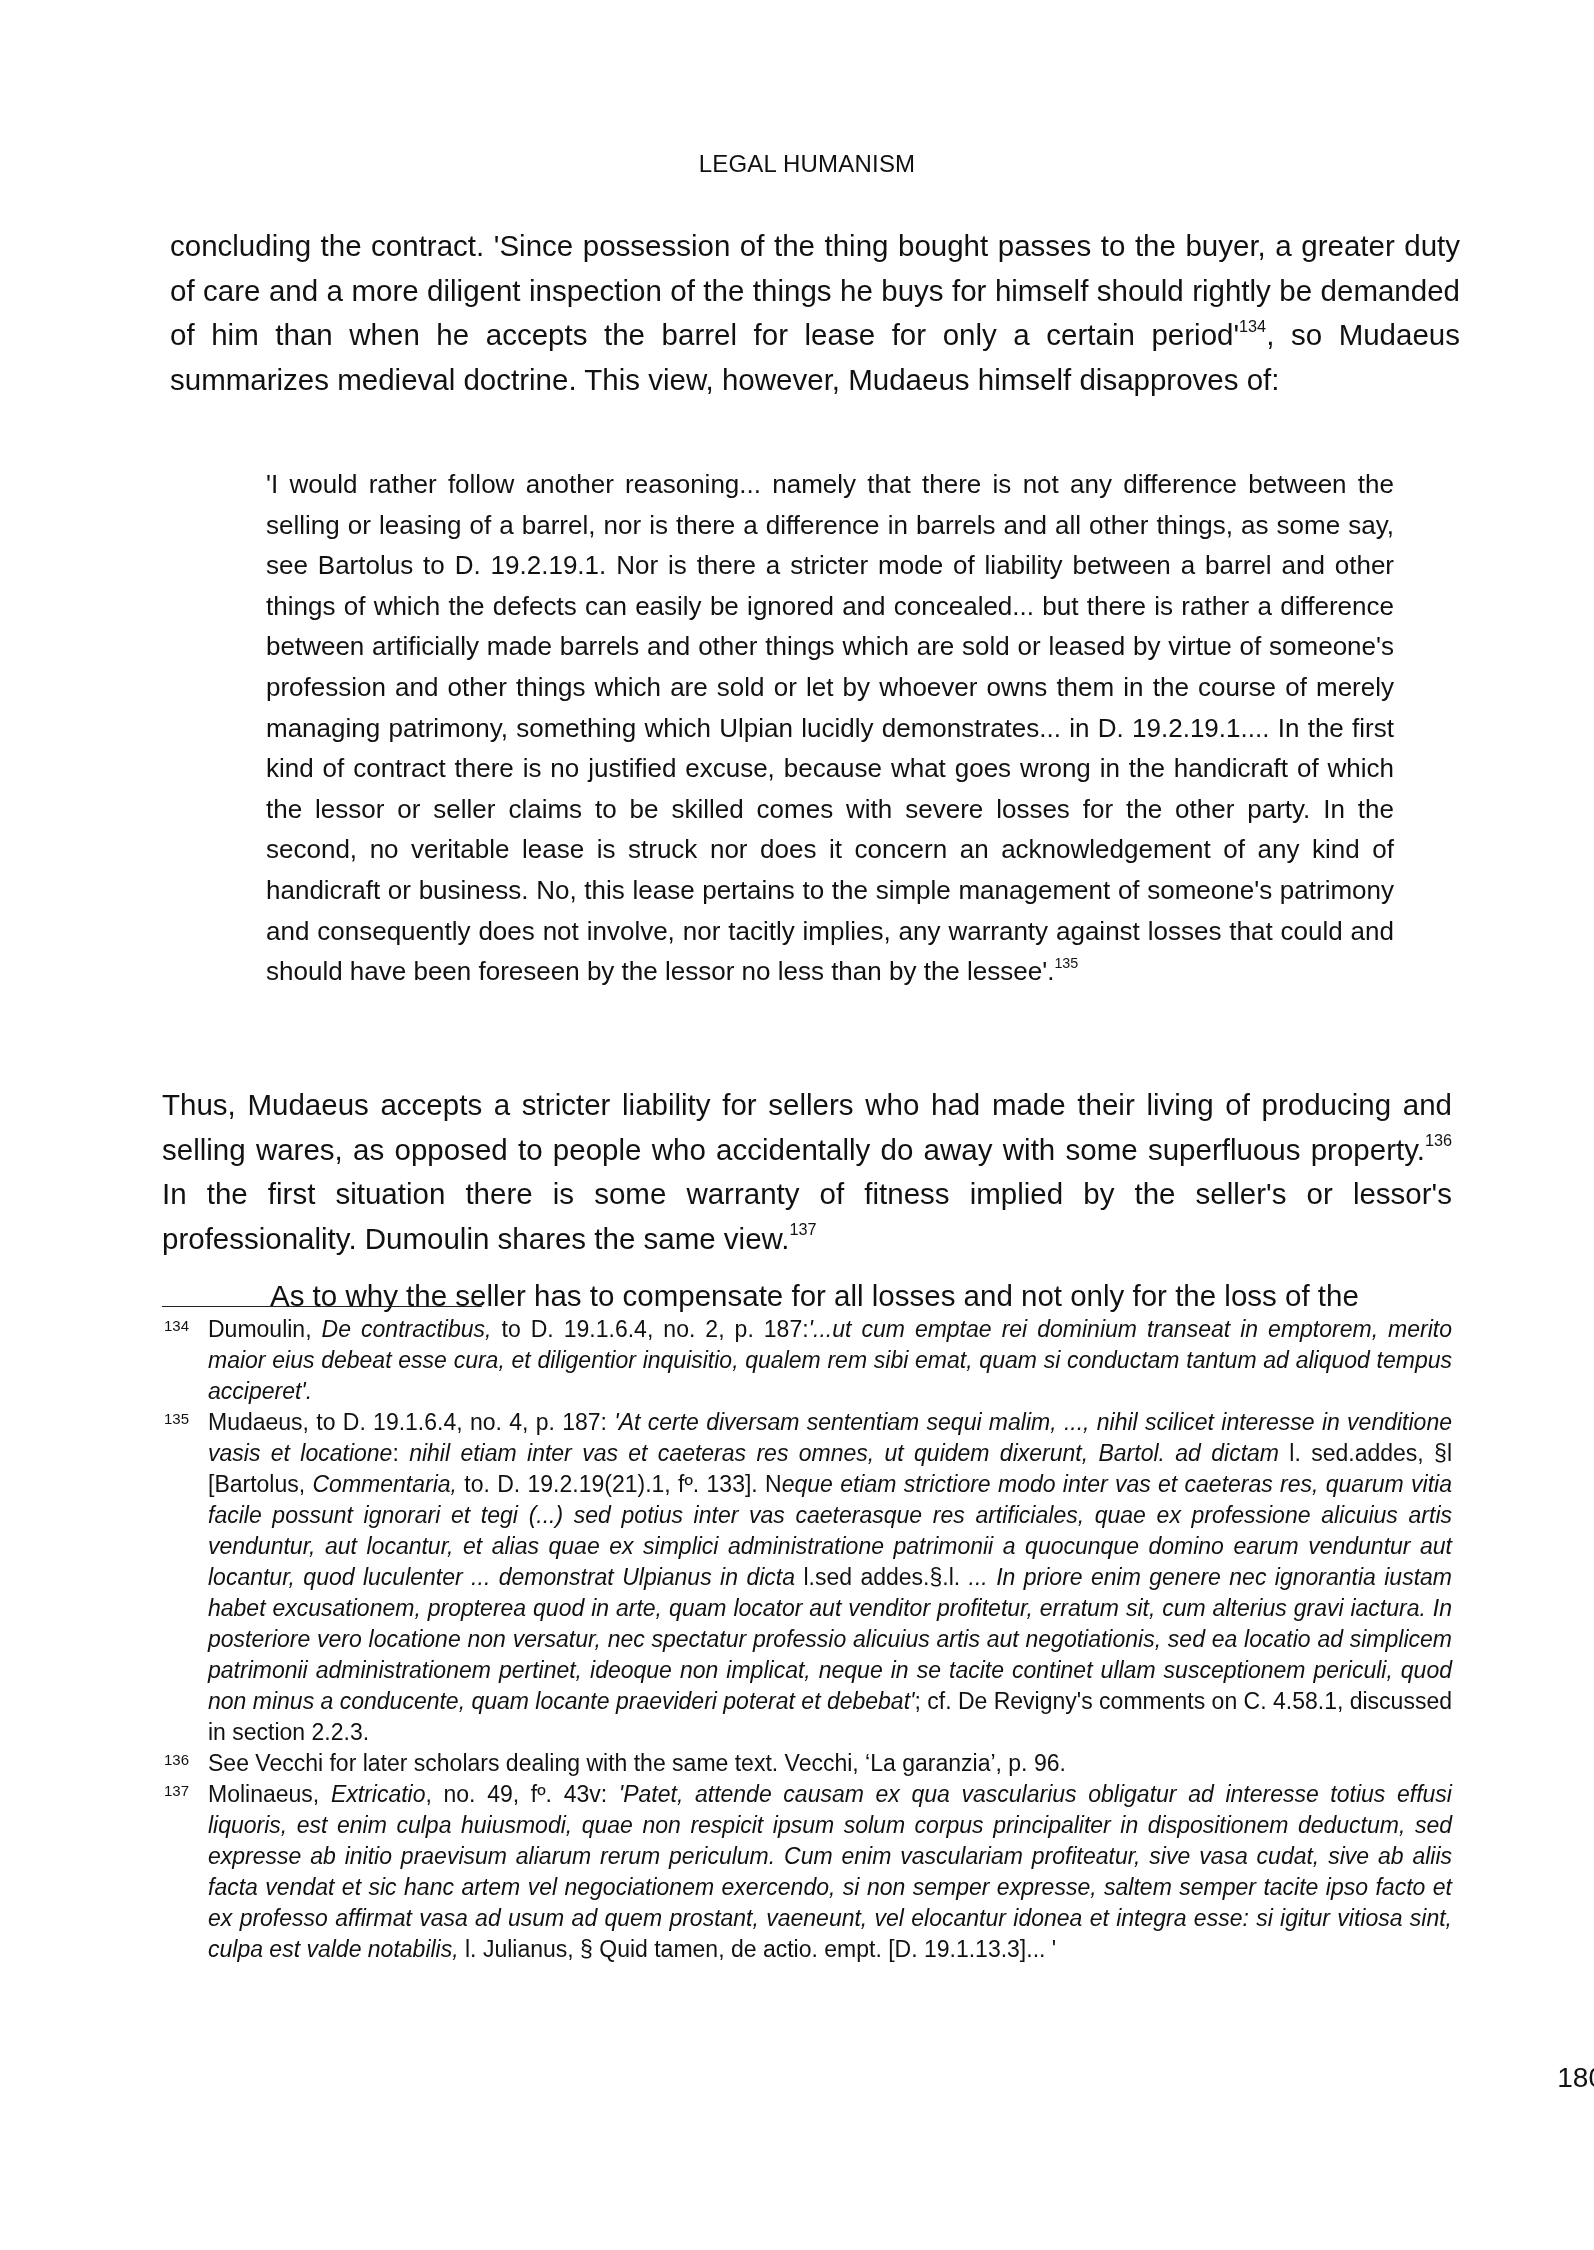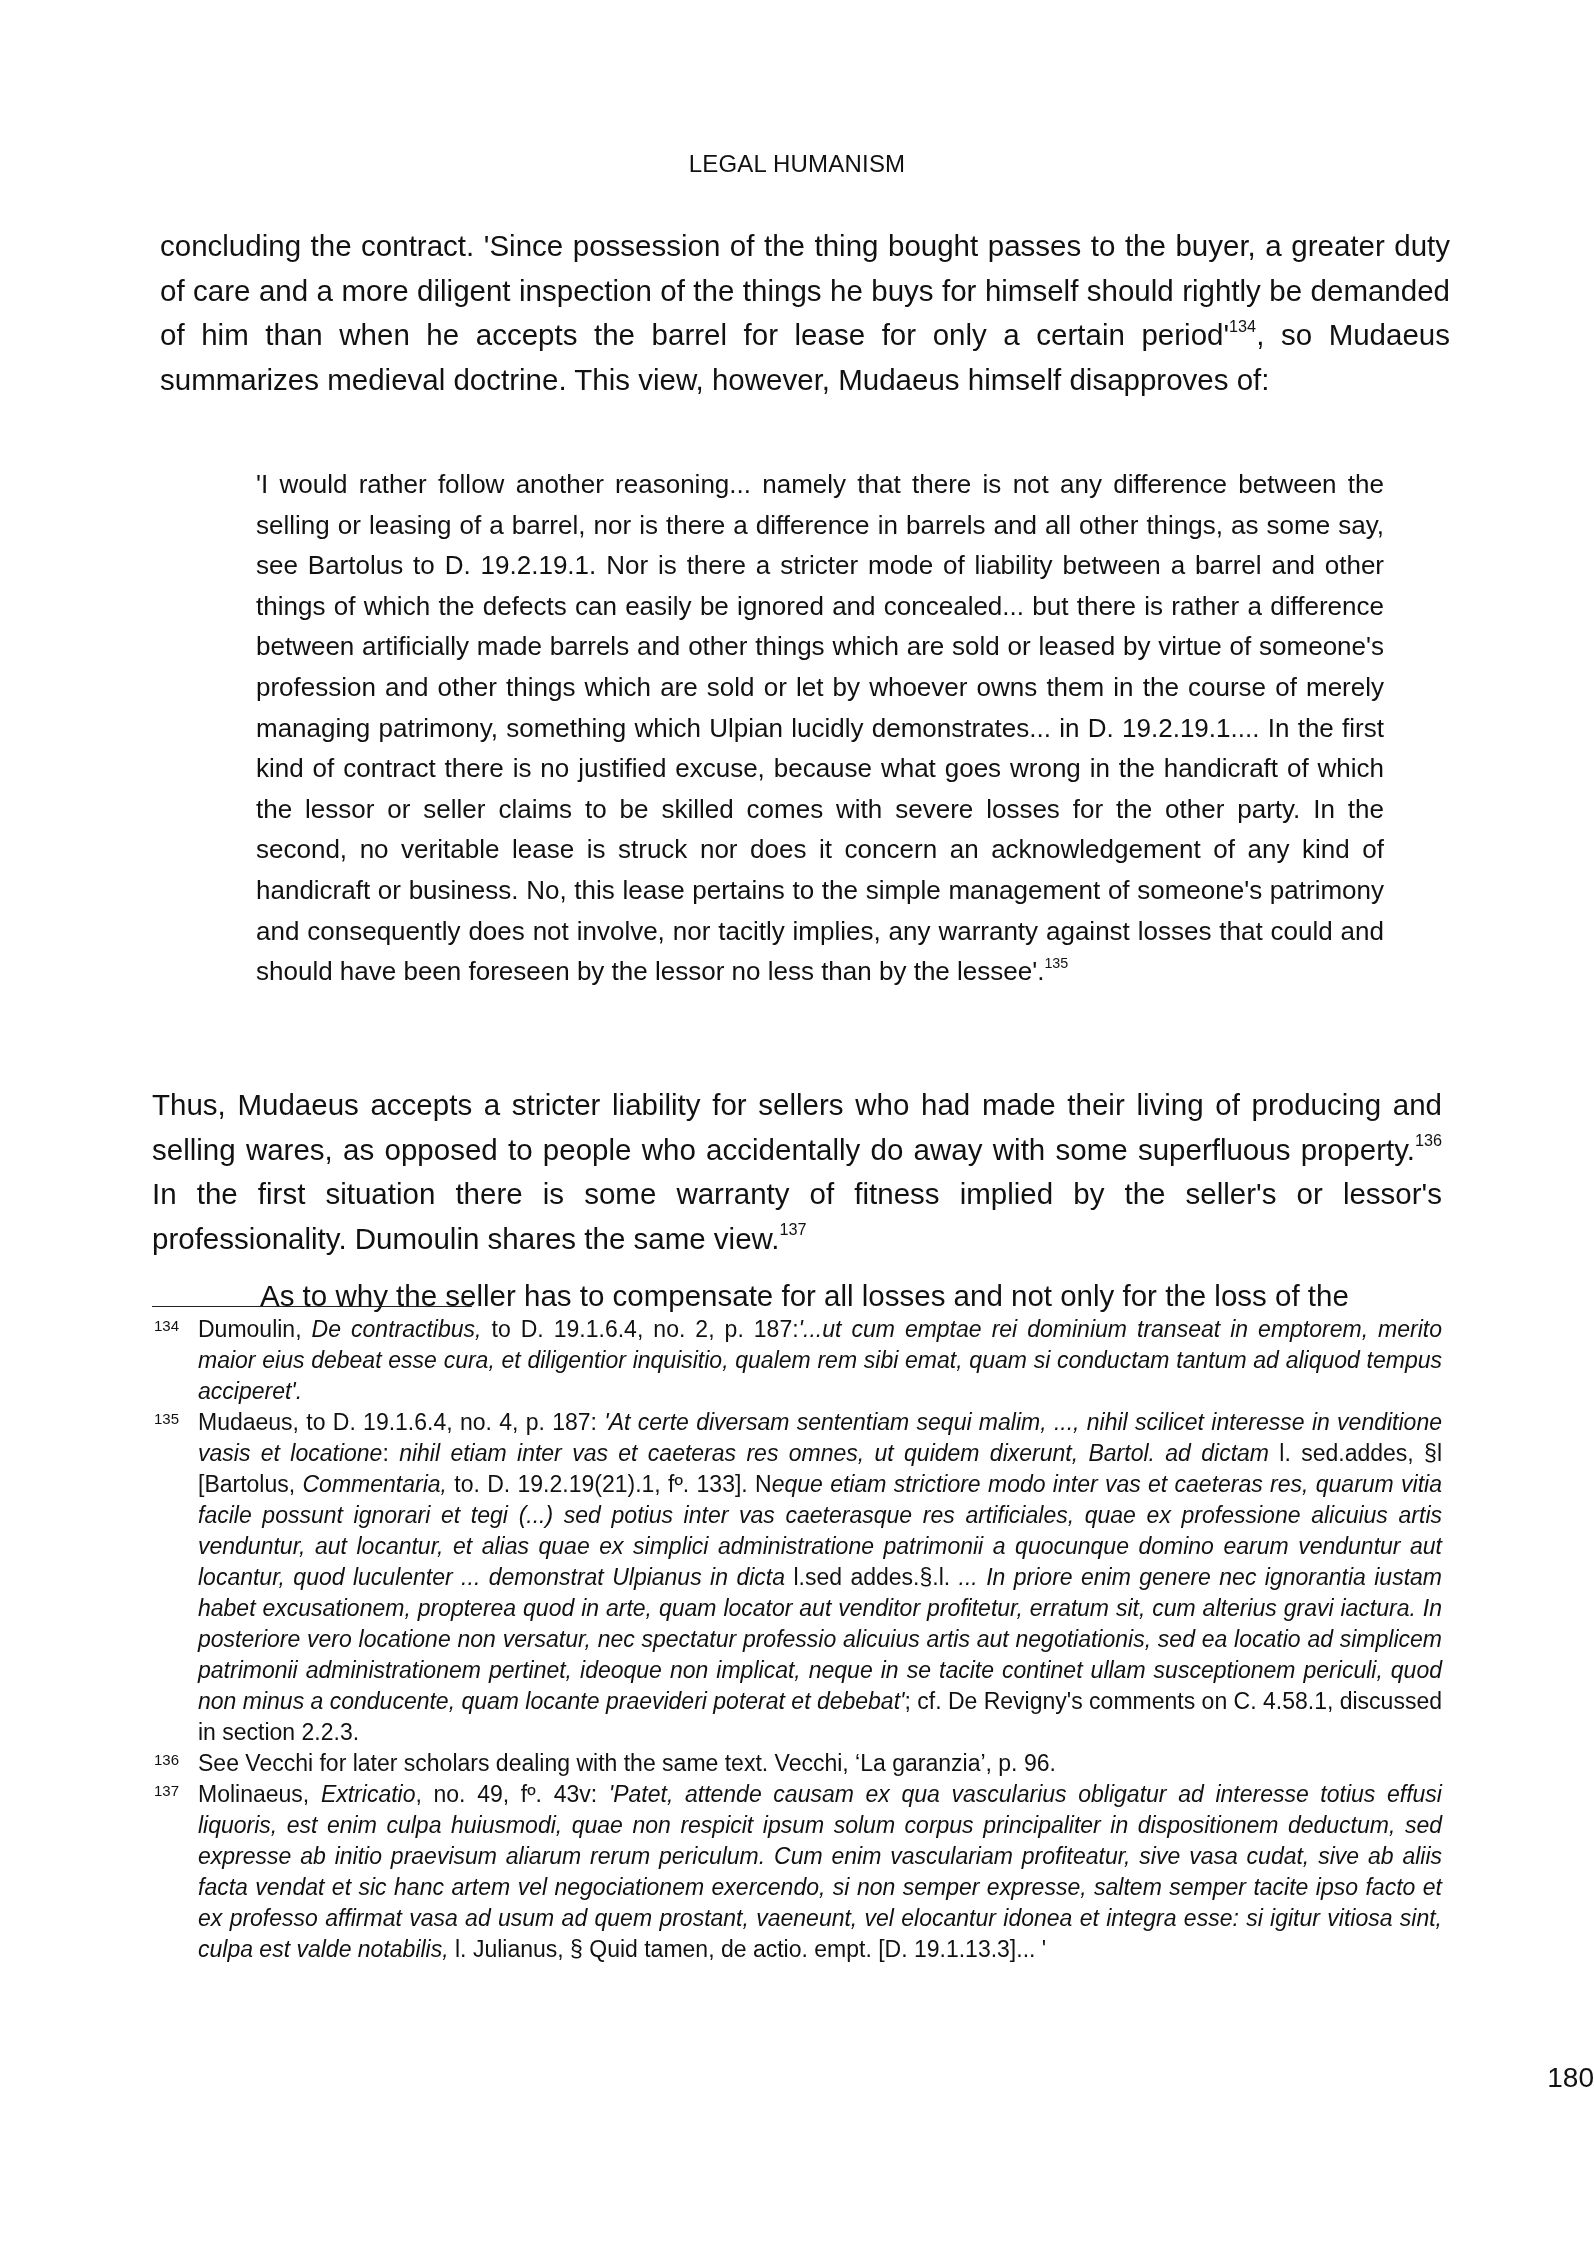--- a/index.html
+++ b/index.html
@@ -1,17 +1,17 @@
 <!DOCTYPE html>
 <html><head>
 <meta charset="utf-8">
 <style>
   html, body { margin: 0; padding: 0; background: #ffffff; }
   body { width: 1594px; height: 2250px; position: relative; overflow: hidden; color: #111111; font-family: "Liberation Sans", sans-serif; }
-  .page { position: absolute; left: 0; top: 0; width: 1264px; height: 2250px; }
+  .page { position: absolute; left: 10px; top: 0; width: 1264px; height: 2250px; }
   .header { position: absolute; top: 150px; left: 0; width: 1594px; text-align: center; font-size: 24px; letter-spacing: 0.2px; }
   .body-text { position: absolute; left: 152px; width: 1290px; font-size: 29.5px; line-height: 44.5px; text-align: justify; }
   .p1 { top: 216px; }
   .blockquote { position: absolute; left: 248px; width: 1128px; top: 456px; font-size: 26px; line-height: 40.6px; text-align: justify; }
   .p2 { top: 1083px; }
   .p3 { top: 1262px; text-indent: 96px; }
   sup { font-size: 0.55em; line-height: 0; position: relative; top: -0.15em; vertical-align: super; }
   .fn-rule { position: absolute; left: 152px; top: 1306px; width: 320px; height: 0; border-top: 1.5px solid #222; }
   .footnotes { position: absolute; left: 152px; width: 1290px; top: 1314px; font-size: 23px; line-height: 31px; }
   .fn { position: relative; padding-left: 46px; text-align: justify; }

